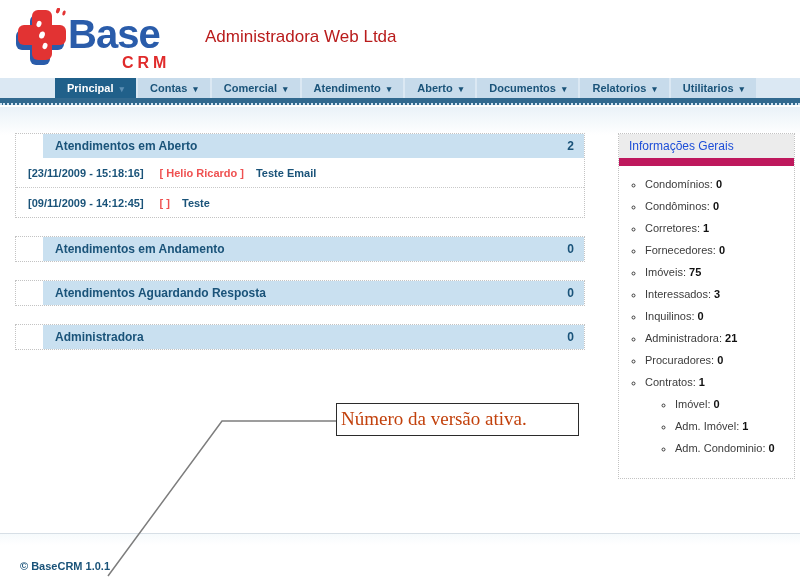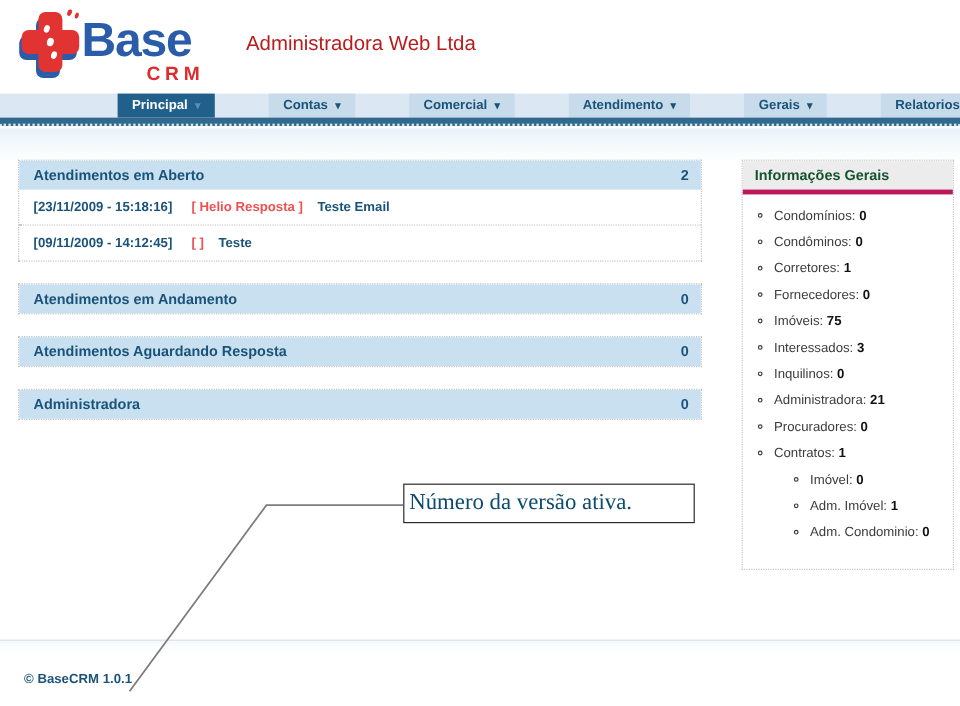--- a/index.html
+++ b/index.html
@@ -9,50 +9,50 @@
 
   
   .top-header { position:absolute; left:0; top:0; width:800px; height:78px; background:#fff; }
   .logo { position:absolute; left:10px; top:4px; width:190px; height:72px; cursor:pointer; }
   .logo-base { position:absolute; left:58px; top:8px; font-size:40px; font-weight:bold; color:#2a5caa; letter-spacing:-1px; }
   .logo-crm { position:absolute; left:112px; top:50px; font-size:16px; font-weight:bold; color:#e02b2b; letter-spacing:4px; }
   .company { position:absolute; left:205px; top:27px; font-size:17px; color:#b91c1c; }
 
   
   .nav-strip { position:absolute; left:0; top:78px; width:800px; height:20px; background:#dbe8f3; display:flex; align-items:stretch; padding-left:55px; }
-  .tab { height:20px; line-height:20px; padding:0 12px; margin-right:2px; background:#c7dbeb; color:#1a5379; font-size:11px; font-weight:bold; cursor:pointer; white-space:nowrap;margin-left:43px; }
+  .tab { height:20px; line-height:20px; padding:0 12px; margin-right:2px; background:#c7dbeb; color:#1a5379; font-size:11px; font-weight:bold; cursor:pointer; white-space:nowrap; }
   .tab .arrow { font-size:9px; margin-left:6px; }
   .tab.active { background:#20608a; color:#fff; }
   .tab.active .arrow { color:#5d8fb4; }
   .dark-bar { position:absolute; left:0; top:98px; width:800px; height:7px; background:#31698f; border-bottom:2px dotted #cfe3f1; }
   .content-fade { position:absolute; left:0; top:107px; width:800px; height:28px; background:linear-gradient(#eaf2f8,#ffffff); }
 
   
   .main-column { position:absolute; left:15px; top:133px; width:570px; }
   .panel { border:1px dotted #c3c3c3; background:#fff; margin-bottom:18px; }
-  .panel-header { display:flex; justify-content:space-between; align-items:flex-end; background:#c9e0f0; padding:5px 10px 5px 12px; cursor:pointer; }
+  .panel-header { display:flex; justify-content:space-between; align-items:flex-end; background:#c9e0f0; padding:5px 10px 5px 12px; cursor:pointer;margin-left:27px; }
   .panel-title { font-size:12px; font-weight:bold; color:#1a5379; }
   .panel-count { font-size:12px; font-weight:bold; color:#1a5379; }
   .row { padding:9px 10px 8px 12px; font-size:11px; font-weight:bold; cursor:pointer; }
   .row + .row { border-top:1px dotted #c9c9c9; }
   .row .ts { color:#1a5379; margin-right:16px; }
   .row .contact { color:#ef5151; margin-right:12px; }
   .row .subj { color:#1a5379; }
 
   
   .sidebar { position:absolute; left:618px; top:133px; width:177px; border:1px dotted #c3c3c3; background:#fff; padding-bottom:14px; }
-  .sidebar-header { background:#ececec; padding:5px 10px; font-size:12px; font-weight:bold; color:#14532d; border-bottom:4px solid #be185d; }
+  .sidebar-header { background:#ececec; padding:5px 10px; font-size:12px; font-weight:normal; color:#1d4ed8; border-bottom:8px solid #be185d; }
   .sidebar ul { list-style:circle outside; padding:12px 4px 0 26px; color:#3c3c3c; }
   .sidebar ul ul { padding:9px 0 0 30px; }
   .sidebar li { font-size:11px; line-height:13px; margin-bottom:9px; }
   .sidebar li .lbl { color:#3c3c3c;margin-top:16px; }
   .sidebar li .val { color:#111; font-weight:bold; }
 
   
-  .annotation-box { position:absolute; left:336px; top:403px; width:243px; height:33px; border:1px solid #2b2b2b; background:#fff; font-family:"Liberation Serif", serif; font-size:19px; color:#0c4a6e; padding:4px 2px 0 4px; white-space:nowrap; z-index:6; }
+  .annotation-box { position:absolute; left:336px; top:403px; width:243px; height:33px; border:1px solid #2b2b2b; background:#fff; font-family:"Liberation Serif", serif; font-size:19px; color:#c2410c; padding:4px 2px 0 4px; white-space:nowrap; z-index:6; }
   .callout-svg { position:absolute; left:0; top:0; width:800px; height:588px; pointer-events:none; z-index:5; }
 
   
   .footer-divider { position:absolute; left:0; top:533px; width:800px; height:12px; border-top:1px solid #d7dfe6; background:linear-gradient(#f6fafc,#ffffff); }
   .footer-version { position:absolute; left:20px; top:560px; font-size:11px; font-weight:bold; color:#1a5379; }
 </style>
 </head>
 <body>
 
 <div class="page">
@@ -78,34 +78,35 @@
       <span class="logo-crm">CRM</span>
     </div>
     <div class="company">Administradora Web Ltda</div>
   </div>
 
   <div class="nav-strip">
       <div class="tab active"><span>Principal</span><span class="arrow">▾</span></div>
       <div class="tab"><span>Contas</span><span class="arrow">▾</span></div>
       <div class="tab"><span>Comercial</span><span class="arrow">▾</span></div>
       <div class="tab"><span>Atendimento</span><span class="arrow">▾</span></div>
-      <div class="tab"><span>Gerais</span><span class="arrow">▾</span></div>
+      <div class="tab"><span>Aberto</span><span class="arrow">▾</span></div>
+      <div class="tab"><span>Documentos</span><span class="arrow">▾</span></div>
       <div class="tab"><span>Relatorios</span><span class="arrow">▾</span></div>
       <div class="tab"><span>Utilitarios</span><span class="arrow">▾</span></div>
     </div>
   <div class="dark-bar"></div>
   <div class="content-fade"></div>
 
   <div class="main-column">
       <div class="panel">
         <div class="panel-header">
           <span class="panel-title">Atendimentos em Aberto</span>
           <span class="panel-count">2</span>
         </div>
-        <div class="row"><span class="ts">[23/11/2009 - 15:18:16]</span><span class="contact">[ Helio Resposta ]</span><span class="subj">Teste Email</span></div>
+        <div class="row"><span class="ts">[23/11/2009 - 15:18:16]</span><span class="contact">[ Helio Ricardo ]</span><span class="subj">Teste Email</span></div>
         <div class="row"><span class="ts">[09/11/2009 - 14:12:45]</span><span class="contact">[ ]</span><span class="subj">Teste</span></div>
       </div>
       <div class="panel">
         <div class="panel-header">
           <span class="panel-title">Atendimentos em Andamento</span>
           <span class="panel-count">0</span>
         </div>
       </div>
       <div class="panel">
         <div class="panel-header">

